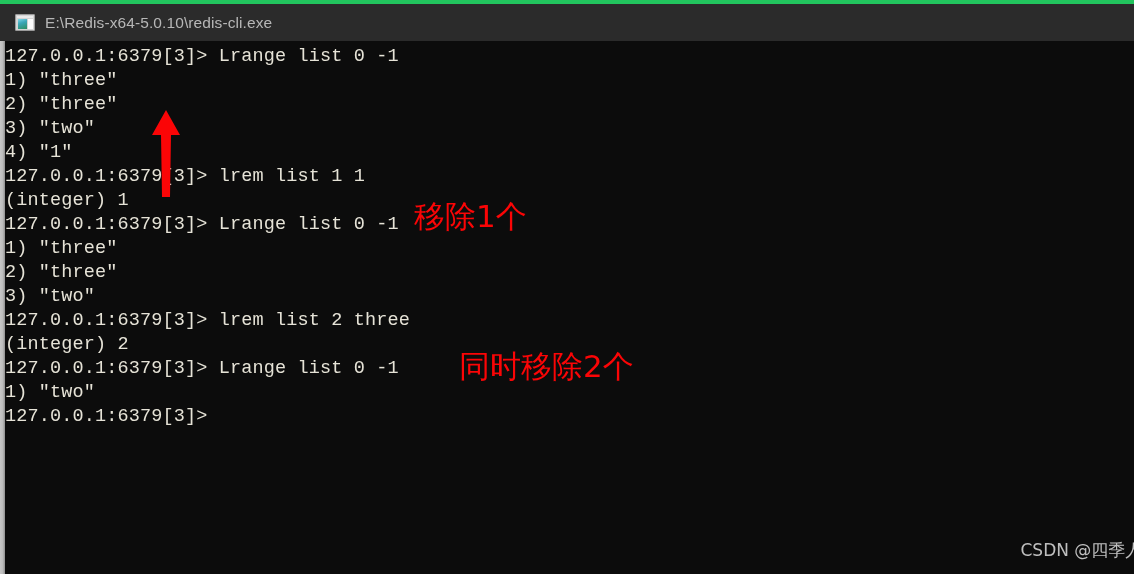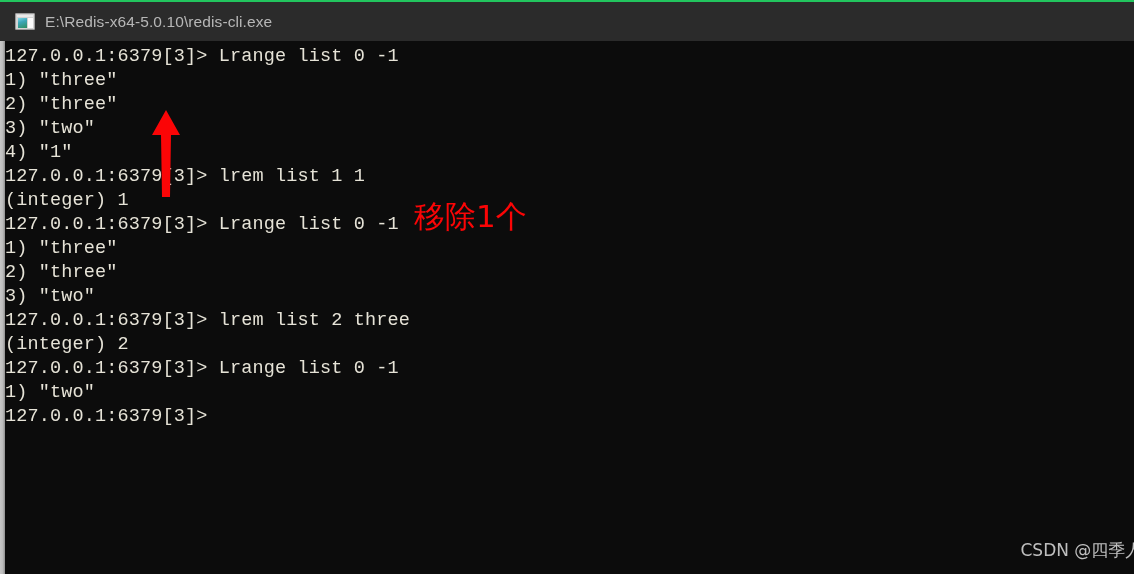--- a/index.html
+++ b/index.html
@@ -29,21 +29,21 @@
   }
 
   
   .titlebar {
     position: absolute;
     left: 0;
     top: 0;
     width: 1134px;
     height: 41px;
     background: #2b2b2b;
-    border-top: 2px solid #22c55e;
+    border-top: 4px solid #22c55e;
     box-sizing: border-box;
     display: flex;
     align-items: center;
     z-index: 10;
   }
   .title-icon {
     width: 20px;
     height: 17px;
     margin-left: 15px;
     margin-right: 10px;
@@ -164,17 +164,18 @@
   </div>
 
   <div class="terminal">
     <div class="term-lines" id="term-lines"><div class="line">127.0.0.1:6379[3]&gt; Lrange list 0 -1</div><div class="line">1) "three"</div><div class="line">2) "three"</div><div class="line">3) "two"</div><div class="line">4) "1"</div><div class="line">127.0.0.1:6379[3]&gt; lrem list 1 1</div><div class="line">(integer) 1</div><div class="line">127.0.0.1:6379[3]&gt; Lrange list 0 -1</div><div class="line">1) "three"</div><div class="line">2) "three"</div><div class="line">3) "two"</div><div class="line">127.0.0.1:6379[3]&gt; lrem list 2 three</div><div class="line">(integer) 2</div><div class="line">127.0.0.1:6379[3]&gt; Lrange list 0 -1</div><div class="line">1) "two"</div><div class="line">127.0.0.1:6379[3]&gt;</div></div>
 
     <svg class="arrow-up" viewBox="0 0 38 90">
       <polygon points="19,3 33,28 24,28 23,90 15,90 14,28 5,28" fill="#fb0506"></polygon>
     </svg>
 
     <div class="annot" id="annot-1">移除1个</div>
+    <div class="annot" id="annot-2">同时移除2个</div>
 
     <div class="watermark">CSDN @四季人06</div>
   </div>
 
 </div>
 
 </body></html>

